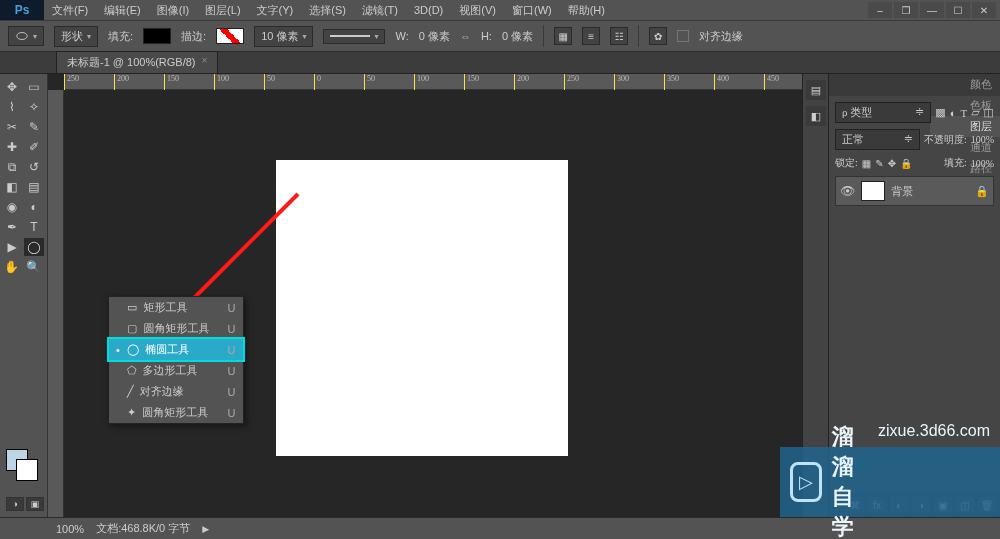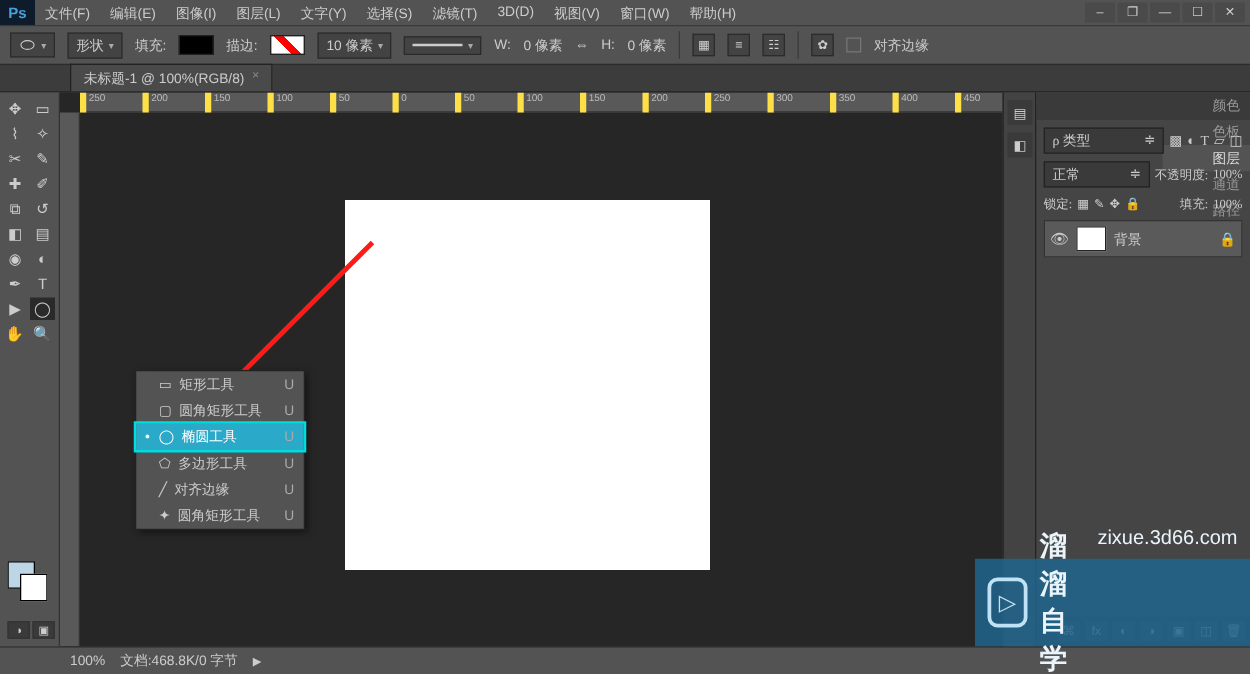--- a/index.html
+++ b/index.html
@@ -1,19 +1,19 @@
 <!DOCTYPE html>
 <html><head>
 <meta charset="utf-8">
 <style>
   * { margin: 0; padding: 0; box-sizing: border-box; }
   body { font-family: "Microsoft YaHei", sans-serif; background: #535353; color: #ccc; width: 1000px; height: 539px; overflow: hidden; }
 
   .menubar { background: #535353; height: 20px; display: flex; align-items: center; font-size: 11px; }
-  .logo { background: #0d1b2a; color:#48a0dc; width: 28px; height: 20px; display:flex; align-items:center; justify-content:center; font-weight: bold; font-size: 12px; }
+  .logo { background: #0d1b2a; color:#48a0dc; width: 44px; height: 20px; display:flex; align-items:center; justify-content:center; font-weight: bold; font-size: 12px; }
   .menu-item { padding: 0 8px; cursor: default; }
 
   .optbar { background: #535353; height: 32px; border-top:1px solid #3a3a3a; border-bottom:1px solid #2b2b2b; display:flex; align-items:center; font-size:11px; padding:0 8px; gap:10px; }
   .opt-btn { background:#434343; border:1px solid #2b2b2b; padding:2px 6px; display:flex; align-items:center; gap:4px; }
   .down-arrow { font-size:8px; color:#aaa; }
   .swatch { width:28px; height:16px; background:#000; border:1px solid #222; display:inline-block; }
   .swatch.red { background: linear-gradient(45deg,#fff 40%, red 40%, red 60%, #fff 60%); }
   .divider-v { width:1px; height:22px; background:#3a3a3a; }
   .opt-icon { width:18px; height:18px; border:1px solid #2b2b2b; background:#434343; display:flex; align-items:center; justify-content:center; font-size:10px; }
   .checkbox { width:12px; height:12px; border:1px solid #777; display:inline-block; }
@@ -32,21 +32,21 @@
   .tool.active { background:#2a2a2a; }
   .tool-pair { display:flex; gap:2px; }
   .colors { margin-top:auto; width:44px; }
   .fg { width:22px; height:22px; background:#bcd6e6; border:1px solid #000; position:relative; left:4px; }
   .bg { width:22px; height:22px; background:#fff; border:1px solid #000; position:relative; left:14px; top:-12px; }
   .mini { display:flex; gap:2px; padding:2px 4px; }
   .mini div { width:18px; height:14px; border:1px solid #333; background:#3a3a3a; display:flex; align-items:center; justify-content:center; font-size:9px; }
 
   .canvas-area { flex:1; background:#262626; position:relative; overflow:hidden; }
   .ruler-h { height:16px; background:#595959; border-bottom:1px solid #333; margin-left:16px; display:flex; font-size:8px; color:#bbb; position:relative; }
-  .ruler-h div { border-left:5px solid #fde047; height:16px; padding-left:2px; width:50px; flex-shrink:0;}
+  .ruler-h div { border-left:1px solid #fde047; height:16px; padding-left:2px; width:50px; flex-shrink:0;font-family:Liberation Serif, serif;}
   .ruler-v { width:16px; background:#595959; border-right:1px solid #333; position:absolute; top:16px; bottom:0; }
   .canvas-inner { position:absolute; left:16px; top:16px; right:0; bottom:0; }
   .doc { position:absolute; left:212px; top:70px; width:292px; height:296px; background:#fff; }
 
   .flyout { position:absolute; left:60px; top:222px; background:#535353; border:1px solid #222; font-size:11px; box-shadow:2px 2px 6px rgba(0,0,0,.5); z-index:50; }
   .fly-item { padding:3px 8px 3px 6px; display:flex; align-items:center; gap:6px; }
   .fly-item .sc { margin-left:auto; padding-left:12px; color:#aaa; }
   .fly-item.sel { background:#2aa9c9; color:#fff; outline:2px solid #0dd; }
   .fly-item .dot { width:6px; text-align:center; }
 

